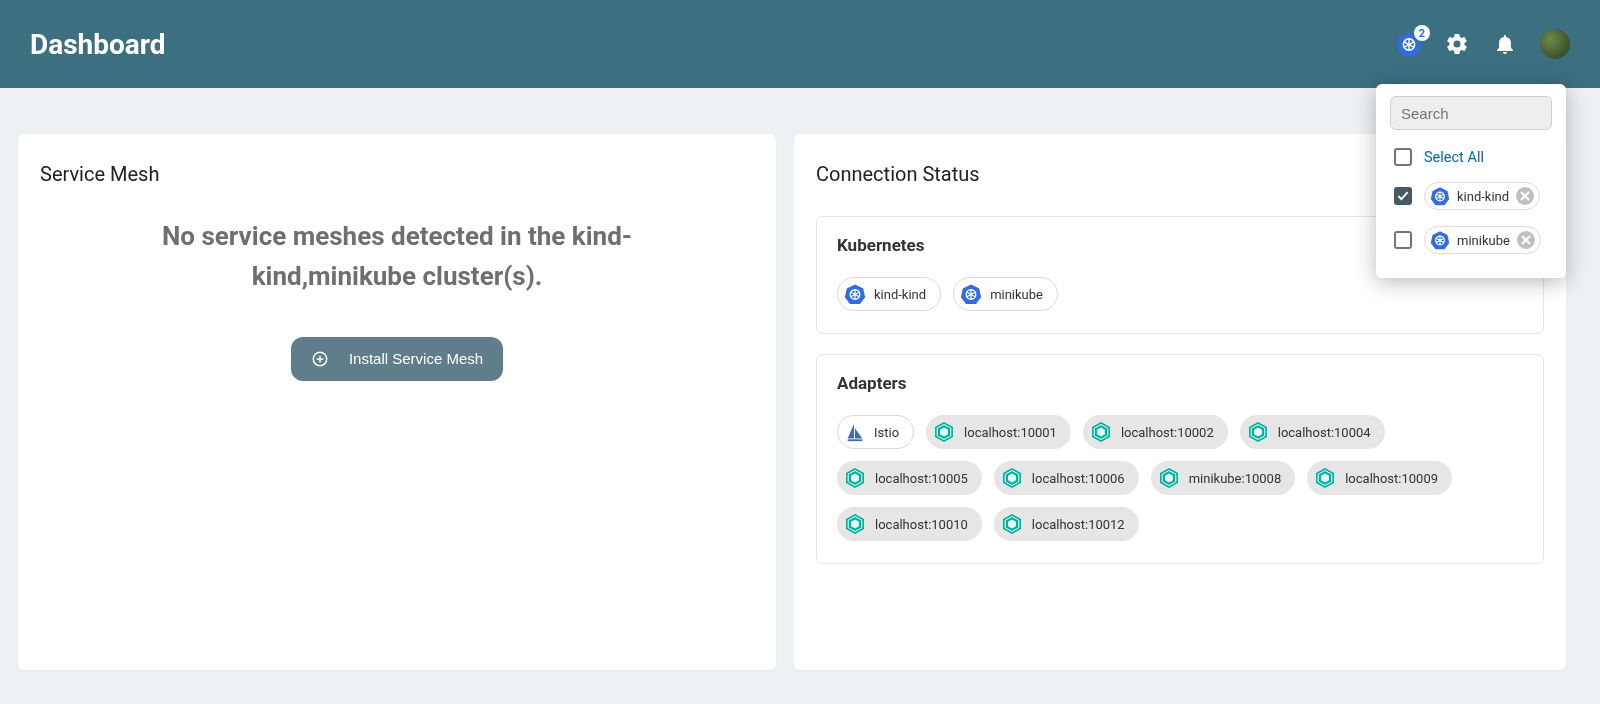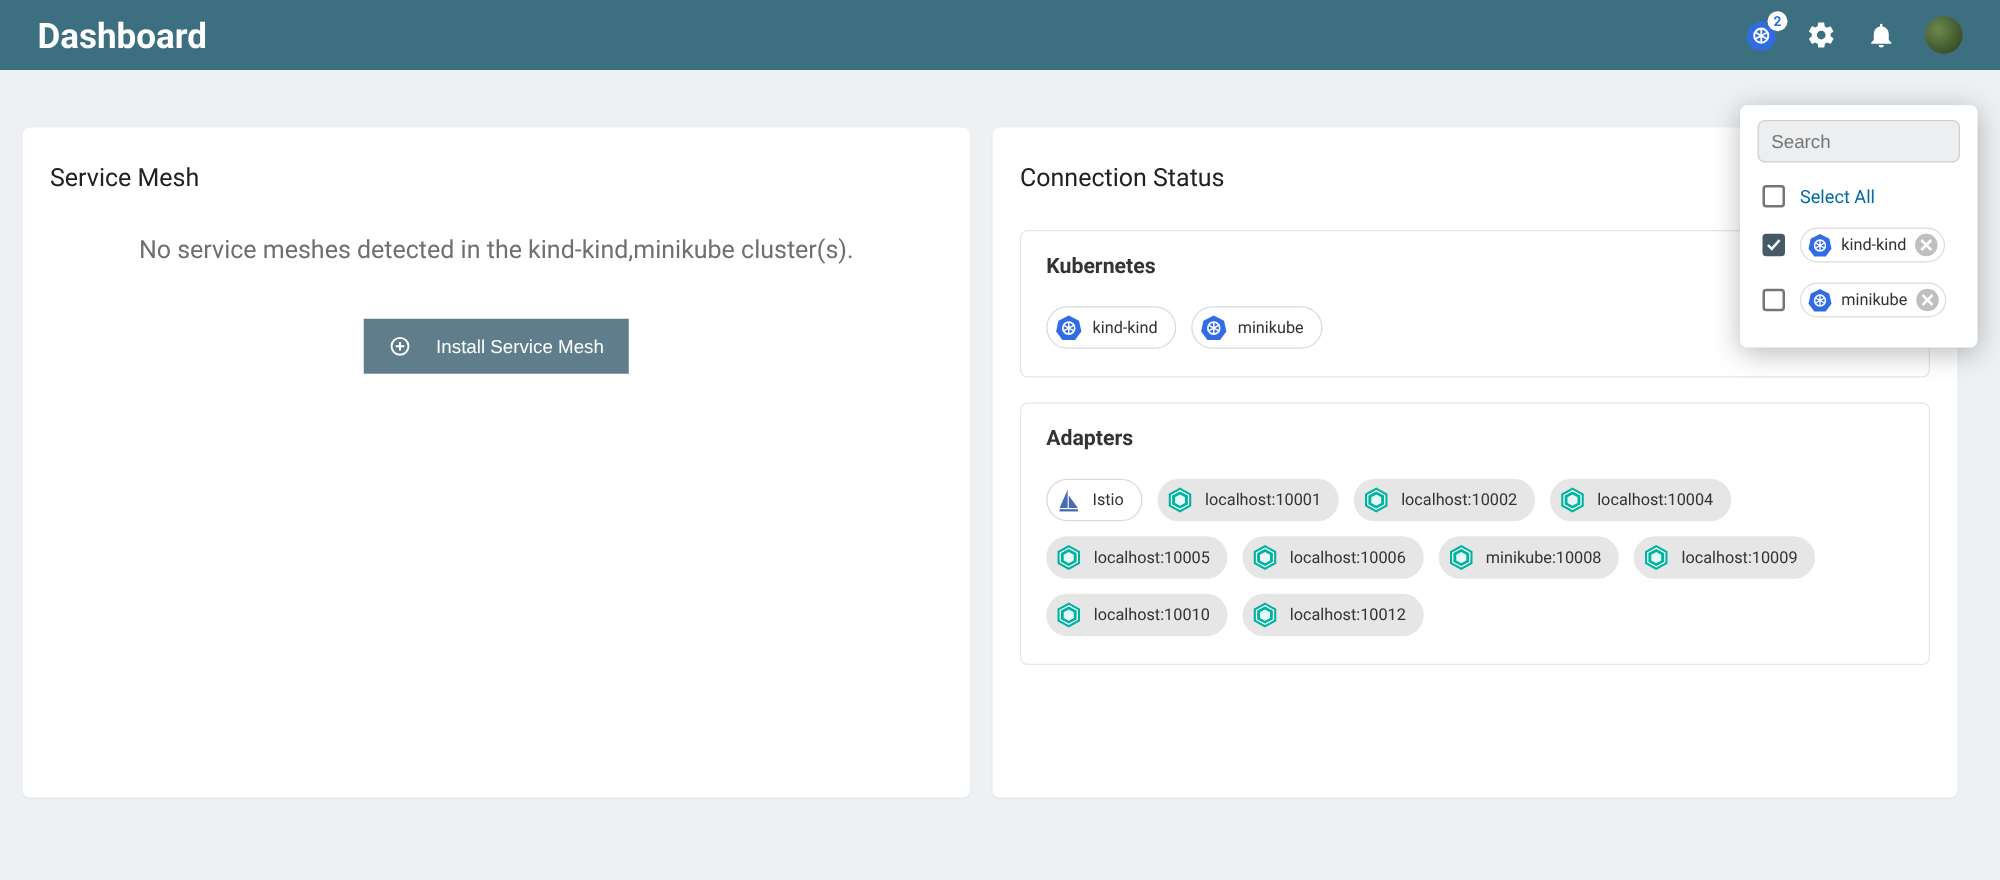--- a/index.html
+++ b/index.html
@@ -1,44 +1,44 @@
 <!DOCTYPE html>
 <html><head>
 <meta charset="utf-8">
 <style>
   * { box-sizing: border-box; margin: 0; padding: 0; }
   body { font-family: -apple-system, BlinkMacSystemFont, "Segoe UI", Roboto, Helvetica, Arial, sans-serif; background: #eef1f3; color: #222; width:1600px; height:704px; overflow:hidden; }
-  .topbar { background:#3c6f80; height:56px; display:flex; align-items:center; justify-content:space-between; padding:0 30px; color:#fff; }
+  .topbar { background:#3c6f80; height:88px; display:flex; align-items:center; justify-content:space-between; padding:0 30px; color:#fff; }
   .topbar h1 { font-size:28px; font-weight:700; }
   .top-icons { display:flex; align-items:center; gap:22px; }
   .icon-btn { position:relative; width:26px; height:26px; display:flex; align-items:center; justify-content:center; cursor:pointer; }
   .badge { position:absolute; top:-6px; right:-8px; background:#fff; color:#2b6fdc; border-radius:50%; width:16px; height:16px; font-size:11px; font-weight:700; display:flex; align-items:center; justify-content:center; }
   .avatar { width:30px; height:30px; border-radius:50%; background: radial-gradient(circle at 35% 35%, #6b8a4e 0%, #3d5229 70%, #2a3818 100%); cursor:pointer; }
   svg { display:block; }
 
   .content { display:flex; gap:18px; padding:46px 18px 18px 18px; }
   .card { background:#fff; border-radius:6px; padding:28px 22px 22px 22px; box-shadow:0 1px 2px rgba(0,0,0,0.04); }
   .card-left { width:758px; min-height:536px; }
   .card-right { width:772px; min-height:536px; }
   .card-title { font-size:20px; font-weight:400; color:#212121; margin-bottom:30px; }
-  .empty-msg { font-size:20px; color:#6f6f6f; text-align:center; line-height:1.55; max-width:600px; margin:20px auto 40px auto; font-weight:400; }
-  .install-btn { display:flex; align-items:center; gap:20px; background:#607d8b; color:#fff; border:none; border-radius:0; padding:13px 20px; font-size:15px; cursor:pointer; margin:0 auto; }
+  .empty-msg { font-size:26px; color:#6f6f6f; text-align:center; line-height:1.55; max-width:600px; margin:20px auto 40px auto; font-weight:700; }
+  .install-btn { display:flex; align-items:center; gap:20px; background:#607d8b; color:#fff; border:none; border-radius:12px; padding:13px 20px; font-size:15px; cursor:pointer; margin:0 auto; }
 
   .sub-card { border:1px solid #e6e6e6; border-radius:6px; padding:18px 20px 22px 20px; margin-bottom:20px; }
   .sub-title { font-size:17px; color:#333; margin-bottom:22px; font-weight:700;}
   .chips { display:flex; flex-wrap:wrap; gap:12px; }
 
   .chip { display:inline-flex; align-items:center; gap:8px; border-radius:999px; padding:5px 14px 5px 6px; font-size:13px; color:#333; cursor:default; }
   .chip-outline { background:#fff; border:1px solid #d9d9d9; }
   .chip-fill { background:#e6e6e6; }
   .chip-icon-k8s { width:22px; height:22px; }
   .chip-icon-hex { width:24px; height:24px; }
   .chip-icon-istio { width:22px; height:22px; }
 
-  .dropdown { position:absolute; top:84px; right:18px; width:190px; background:#fff; border-radius:6px; box-shadow:0 4px 22px rgba(0,0,0,0.28); padding:12px 8px 16px 8px; z-index:50; }
+  .dropdown { position:absolute; top:84px; right:34px; width:190px; background:#fff; border-radius:6px; box-shadow:0 4px 22px rgba(0,0,0,0.28); padding:12px 8px 16px 8px; z-index:50; }
   .search-box { display:flex; align-items:center; background:#eceeef; border:1px solid #cfcfcf; border-radius:6px; padding:6px 10px; margin:0 6px 10px 6px; }
   .search-box input { flex:1; border:none; background:transparent; outline:none; font-size:15px; color:#555; }
   .dd-row { display:flex; align-items:center; gap:12px; padding:8px 10px; cursor:pointer; border-radius:4px; }
   .cb { width:18px; height:18px; border:2px solid #757575; border-radius:3px; display:flex; align-items:center; justify-content:center; flex-shrink:0; }
   .cb.checked { background:#455a64; border-color:#455a64; }
   .cb.checked svg { display:block; } .cb svg { display:none; }
   .dd-label { font-size:14.5px; color:#0369a1; }
 
   .chip-del { display:inline-flex; align-items:center; gap:7px; background:#fff; border:1px solid #dcdcdc; border-radius:999px; padding:3px 5px 3px 5px; font-size:13px; color:#333; }
   .del-x { width:18px; height:18px; border-radius:50%; background:#bfbfbf; display:flex; align-items:center; justify-content:center; cursor:pointer; }

